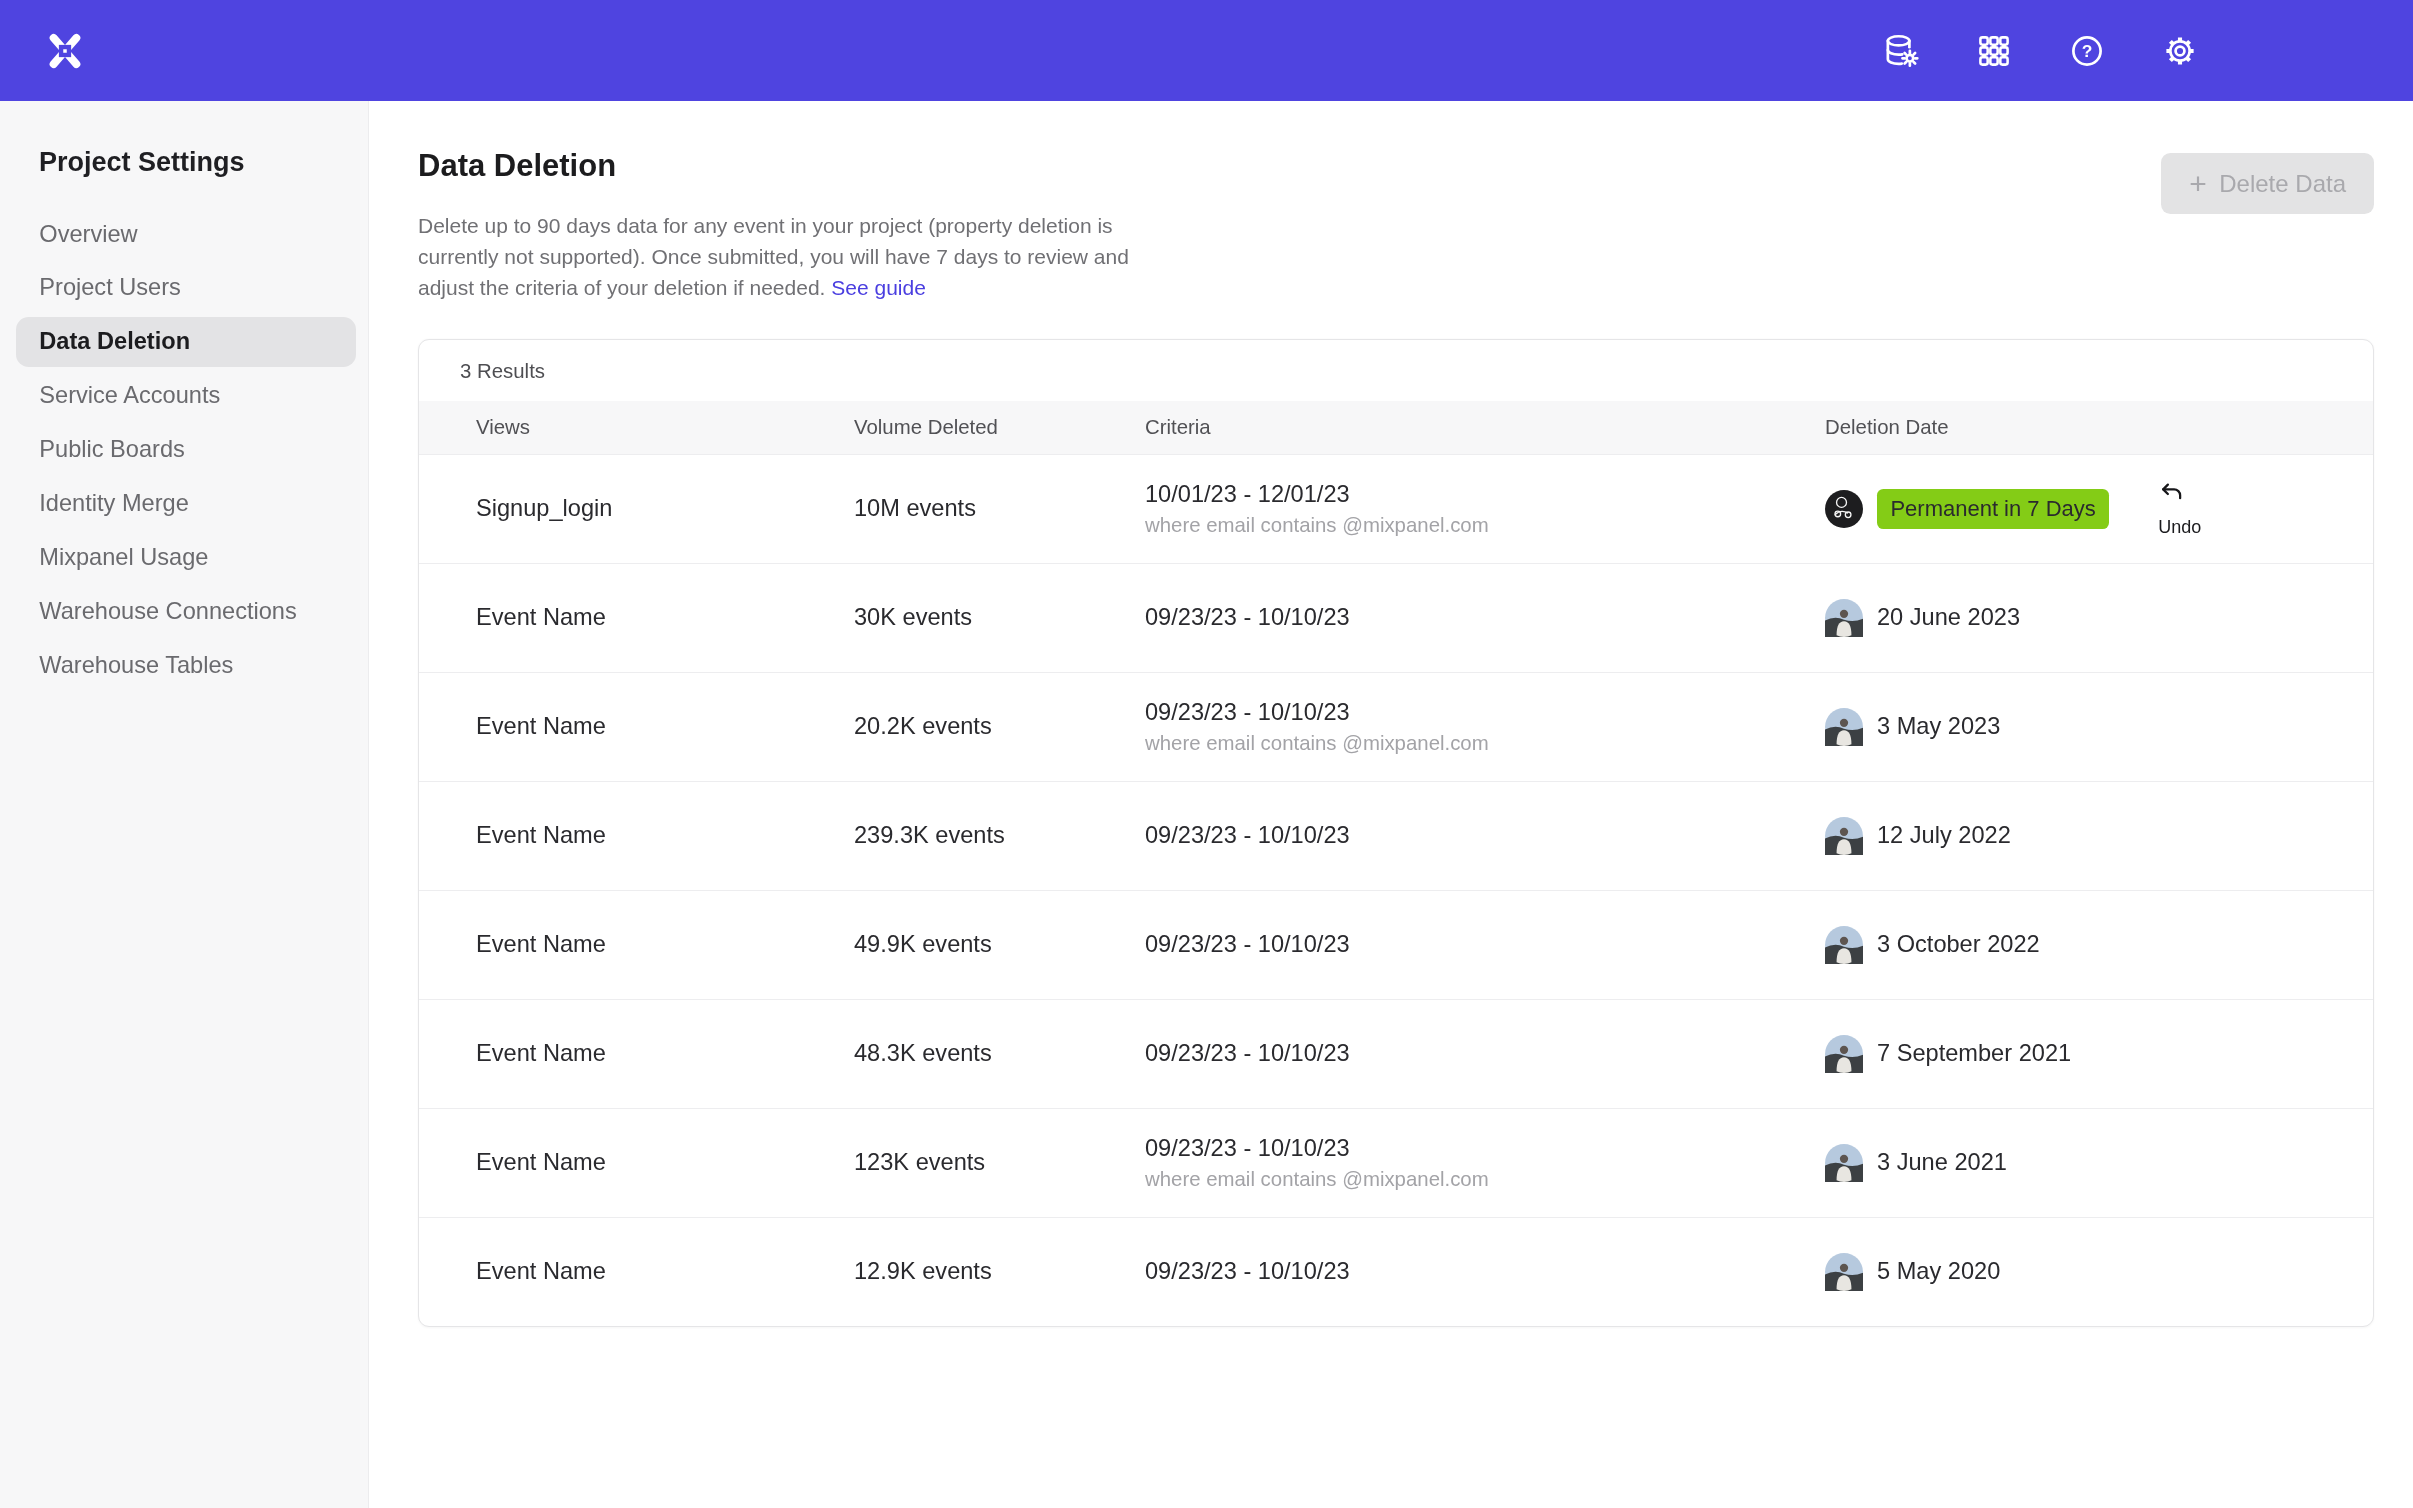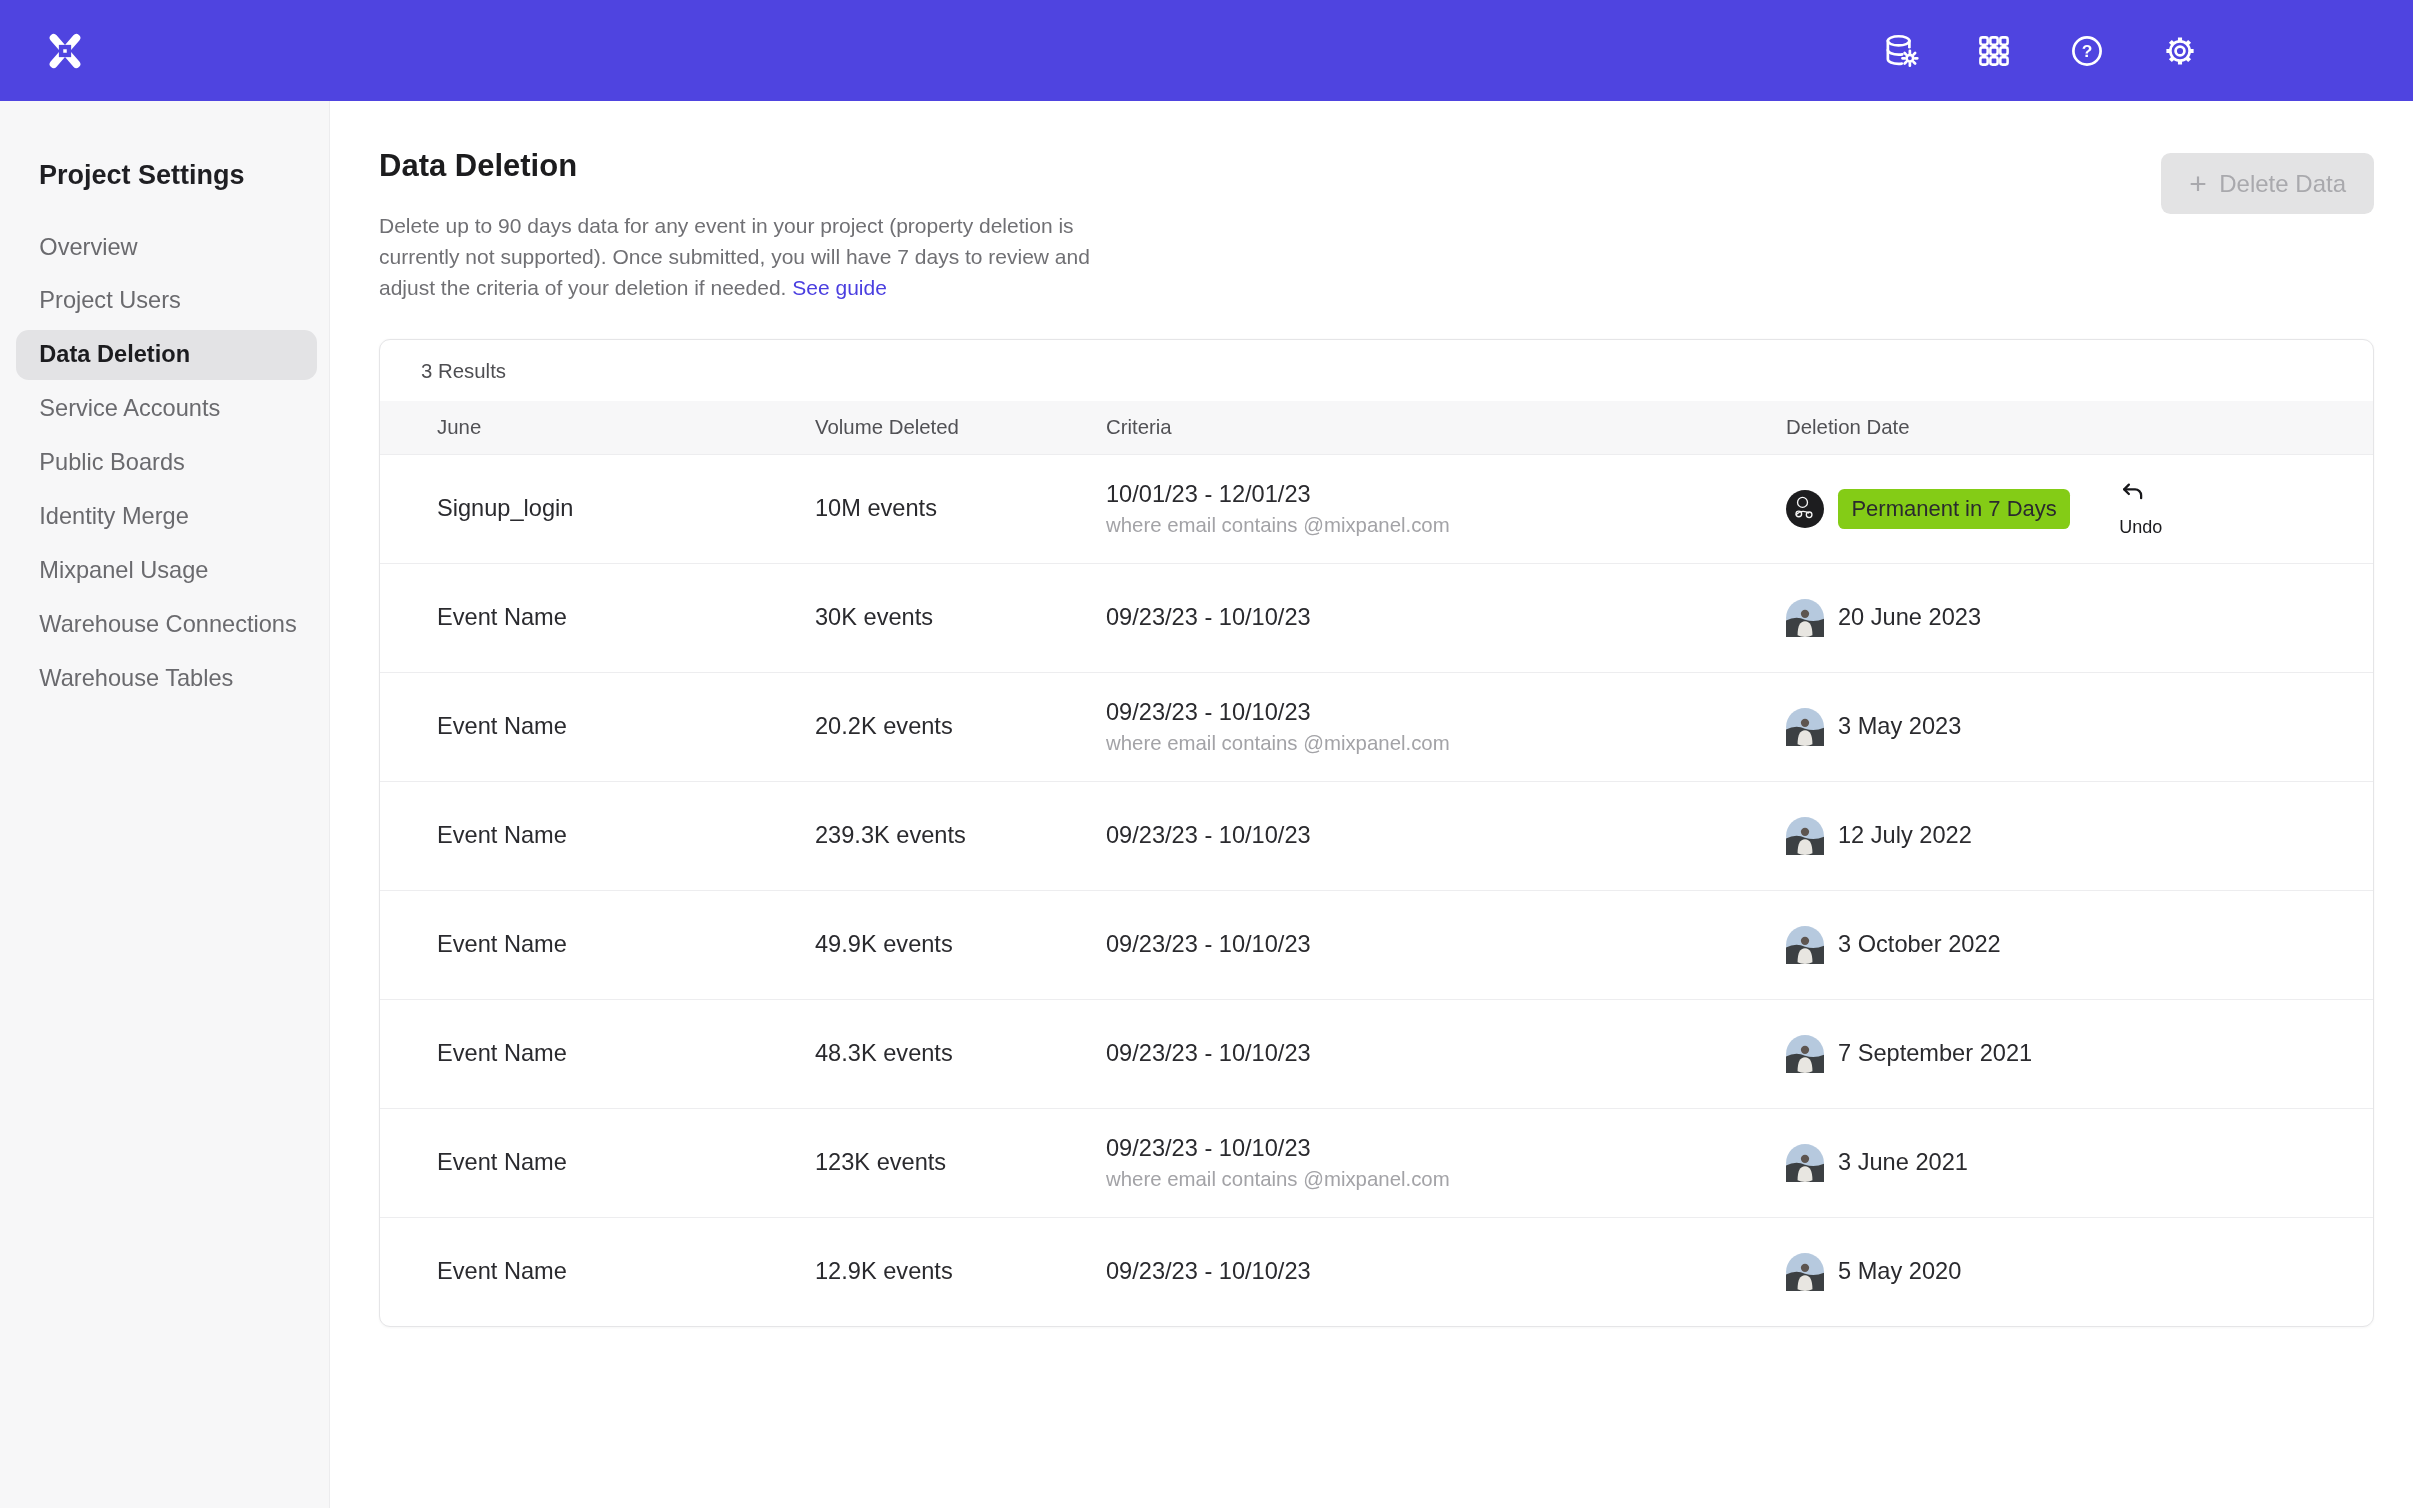--- a/index.html
+++ b/index.html
@@ -10,22 +10,22 @@
   .topbar { height: 101px; background: #4f44e0; display: flex; align-items: center;
     padding: 0 214px 0 44px; }
   .logo { width: 42px; height: 42px; display: block; }
   .topbar-icons { margin-left: auto; display: flex; align-items: center; gap: 55px; }
   .tb-icon { width: 38px; height: 38px; display: block; cursor: pointer; }
 
   
   .shell { display: flex; height: 1408px; }
 
   
-  .sidebar { width: 330px; background: #f7f7f8; border-right: 0.8px solid #ececee;
-    padding-top: 59px; flex: none; }
+  .sidebar { width: 369px; background: #f7f7f8; border-right: 0.8px solid #ececee;
+    padding-top: 46px; flex: none; }
   .sidebar-title { font-size: 27px; font-weight: 700; color: #1f1f23; margin: 0 0 31px 39px; }
   .nav-item { height: 50px; margin: 3.9px 11.8px 3.9px 15.7px; border-radius: 12.6px;
     display: flex; align-items: center; padding-left: 23.6px; font-size: 23.6px;
     color: #6a6a6e; cursor: pointer; }
   .nav-item.active { background: #e3e3e5; color: #1c1c1f; font-weight: 700; }
 
   
   .main { flex: 1; padding: 47px 39px 0 49px; position: relative; background: #fff; }
   .page-title { font-size: 31px; font-weight: 700; color: #1c1c1e; }
   .page-desc { margin-top: 26px; font-size: 21px; line-height: 31px; color: #707074;
@@ -126,21 +126,21 @@
       <a class="see-guide">See guide</a></p>
 
     <button class="delete-btn" aria-disabled="true">
       <span class="plus">+</span>
       <span>Delete Data</span>
     </button>
 
     <section class="card">
       <div class="results-bar">3 Results</div>
       <div class="thead">
-        <div class="th">June</div>
+        <div class="th">Views</div>
         <div class="th">Volume Deleted</div>
         <div class="th">Criteria</div>
         <div class="th">Deletion Date</div>
       </div>
       <div id="table-body">
           <div class="trow has-badge">
     <div class="cell c-name">Signup_login</div>
     <div class="cell c-volume">10M events</div>
     <div class="cell c-criteria">
       <div class="criteria-main">10/01/23 - 12/01/23</div>

